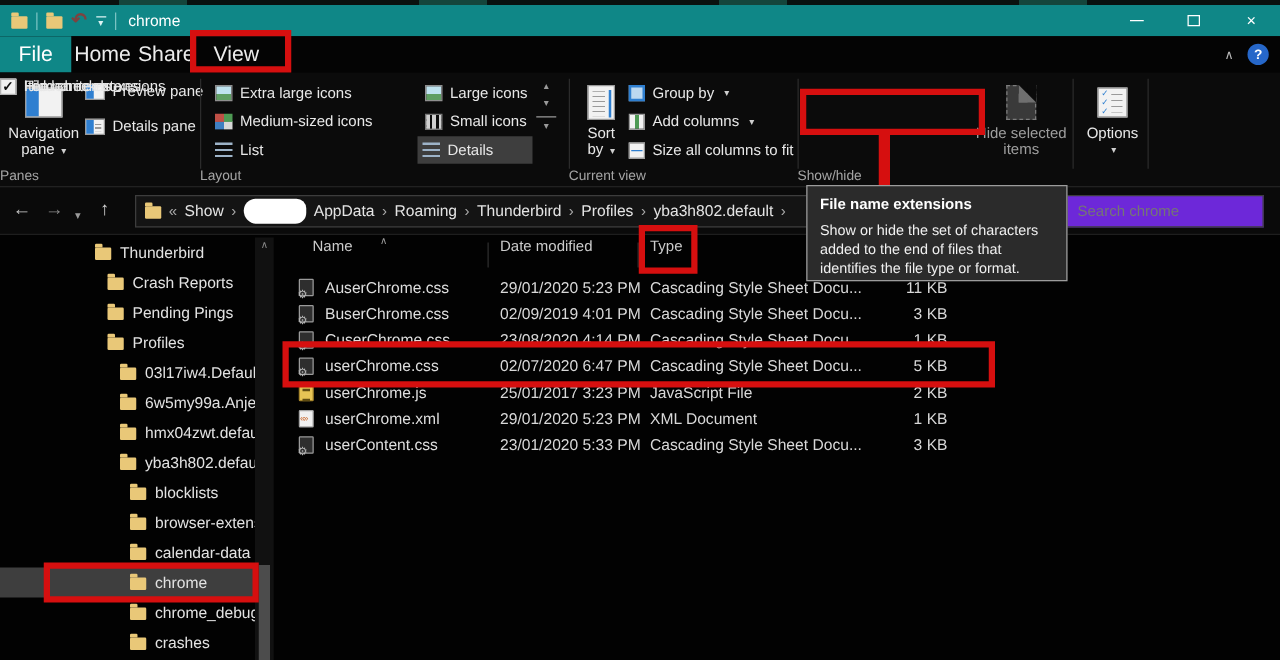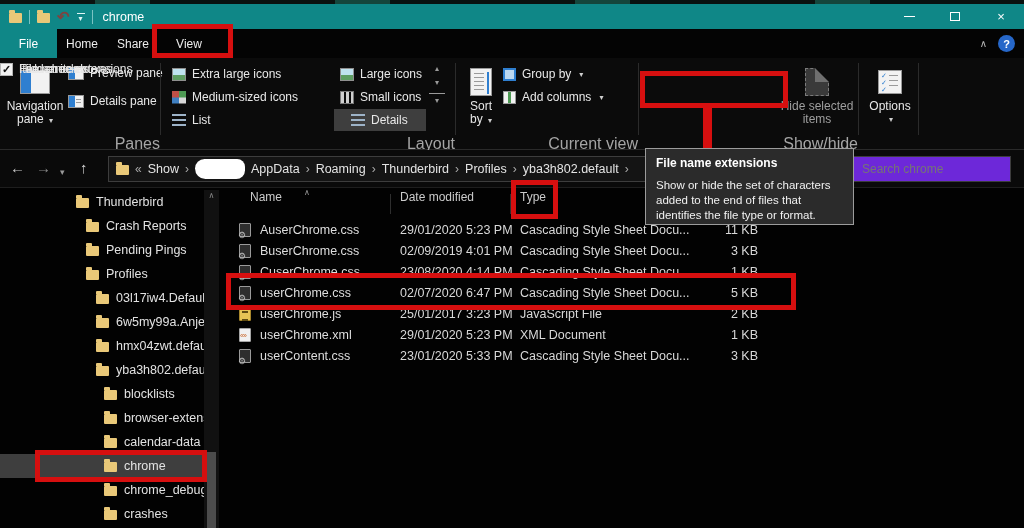--- a/index.html
+++ b/index.html
@@ -23,32 +23,32 @@
   .qat-customize .bar{width:8px;height:1px;background:#def5f5;margin-bottom:2px}
   .qat-customize .car{color:#def5f5;font-size:8px}
   .win-title{margin-left:10px;font-size:12.5px;color:#ffffff}
   .controls{margin-left:auto;display:flex;height:100%}
   .ctrl{width:46px;display:flex;align-items:center;justify-content:center;color:#fff;font-size:13px}
   .ctrl-min i{display:block;width:11px;height:1px;background:#fff}
   .ctrl-max i{display:block;width:10px;height:9px;border:1px solid #fff}
 
   
   .tabs-row{position:absolute;left:0;top:29px;width:1024px;height:29px;background:#040404;display:flex;align-items:stretch}
-  .tab{display:flex;align-items:center;justify-content:center;font-size:12px;color:#ececec}
+  .tab{display:flex;align-items:center;justify-content:center;font-size:17px;color:#ececec}
   .tab-file{width:57px;background:var(--titlebar-teal,#0f8787);color:#fff}
   .tab-home{width:50px}.tab-share{width:52px}.tab-view{width:60px}
   .tabs-right{margin-left:auto;display:flex;align-items:center;gap:11px;padding-right:9px}
   .ribbon-collapse{color:#b9b9b9;font-size:10px}
   .help-btn{width:17px;height:17px;border-radius:50%;background:var(--help-blue,#2667c9);color:#fff;
             font-size:11px;font-weight:bold;display:flex;align-items:center;justify-content:center}
 
   
   .ribbon{position:absolute;left:0;top:58px;width:1024px;height:92px;background:#0b0b0b;border-bottom:1px solid #2a2a2a;font-size:12px}
   .rib-divider{position:absolute;top:5px;height:72px;width:1px;background:#2b2b2b}
-  .group-label{position:absolute;top:77px;font-size:16px;color:#a5a5a5;text-align:right}
+  .group-label{position:absolute;top:77px;font-size:11px;color:#a5a5a5;text-align:left}
   .big-btn{position:absolute;top:2px;display:flex;flex-direction:column;align-items:center;text-align:center;
            color:#e8e8e8;line-height:13px;padding-top:4px}
   .big-btn .bicon{height:36px;display:flex;align-items:center;justify-content:center}
   .small-item{position:absolute;display:flex;align-items:center;gap:6px;height:22px;color:#e8e8e8;white-space:nowrap}
   .drop{color:#cfcfcf;font-size:8px;margin-left:2px}
 
   
   .icon-navpane{width:30px;height:24px;background:#f2f2f2;border:1px solid #9a9a9a;position:relative}
   .icon-navpane::before{content:"";position:absolute;left:0;top:0;width:10px;height:100%;background:#2f7fd0}
   .icon-pane-sm{width:16px;height:13px;background:#f2f2f2;border:1px solid #9a9a9a;position:relative;flex:none}
@@ -228,21 +228,21 @@
       <span>Medium-sized icons</span>
       </div>
     <div class="small-item" style="left:340px;top:28px">
       <span class="li-ico grid9"></span>
       <span>Small icons</span>
       </div>
     <div class="small-item" style="left:172px;top:51px">
       <span class="li-ico list"></span>
       <span>List</span>
       </div>
-    <div class="small-item layout-sel" style="left:334px;top:51px;width:92px;padding-left:17px">
+    <div class="small-item layout-sel" style="left:334px;top:51px;width:92px;padding-left:4px">
       <span class="li-ico list"></span>
       <span>Details</span>
       </div>
     <div class="layout-scroll">
       <div>▴</div>
       <div>▾</div>
       <div class="msc">▾</div>
     </div>
     <div class="group-label" style="left:160px;width:295px">Layout</div>
     <div class="rib-divider" style="left:455px"></div>
@@ -256,20 +256,24 @@
     </div>
     <div class="small-item" style="left:503px;top:5px">
       <span class="icon-groupby"></span>
       <span>Group by</span>
       <span class="drop">▾</span>
       </div>
     <div class="small-item" style="left:503px;top:28px">
       <span class="icon-addcol"></span>
       <span>Add columns</span>
       <span class="drop">▾</span>
+      </div>
+    <div class="small-item" style="left:503px;top:51px">
+      <span class="icon-sizecol"></span>
+      <span>Size all columns to fit</span>
       </div>
     <div class="group-label" style="left:455px;width:183px">Current view</div>
     <div class="rib-divider" style="left:638px"></div>
 
     <div>
 
         <div class="small-item sh-item" data-checked="false">
           <span class="cb"></span>
           <span>Item check boxes</span>
         </div>

